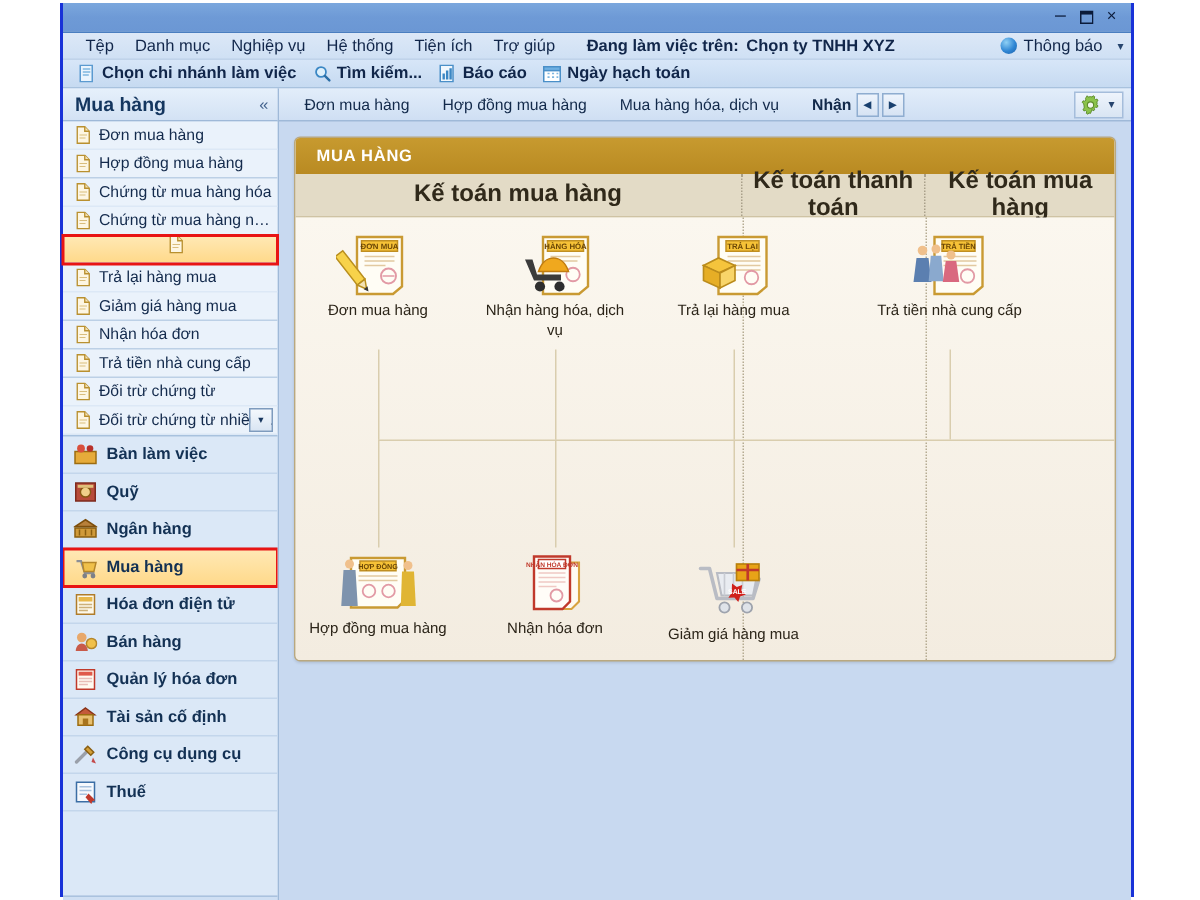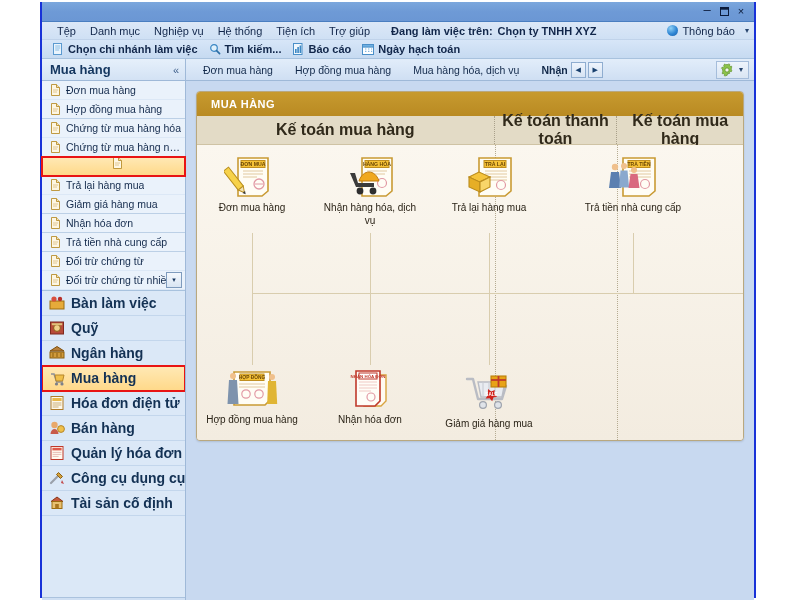--- a/index.html
+++ b/index.html
@@ -74,21 +74,21 @@
   }
   .sb-li .lbl{overflow:hidden;text-overflow:ellipsis;}
   .docicon{width:11px;height:12px;flex:none;display:block;}
   .ddbtn{position:absolute;right:3px;bottom:2px;width:14px;height:14px;
     background:linear-gradient(180deg,#f4f8fd,#d9e5f3);border:1px solid #7e9bbd;
     display:flex;align-items:center;justify-content:center;font-size:7px;color:#16355d;z-index:4;}
 
   .sb-mods{flex:1;background:#dbe8f7;overflow:hidden;}
   .mod{
     height:25px;display:flex;align-items:center;gap:6px;padding-left:7px;
-    font-size:14px;font-weight:bold;color:#133154;box-sizing:border-box;
+    font-size:11px;font-weight:bold;color:#133154;box-sizing:border-box;
     border-bottom:1px solid #c3d6ec;white-space:nowrap;position:relative;
   }
   .mod.sel{
     background:linear-gradient(180deg,#ffe9b6 0%,#ffd98a 100%);
     outline:2px solid #e81414;outline-offset:-1px;z-index:3;
   }
   .modicon{width:16px;height:16px;flex:none;display:block;}
 
   .sb-tray{height:18px;background:#cfdff3;border-top:1px solid #aac2de;
     display:flex;align-items:center;gap:3px;padding-left:10px;box-sizing:border-box;}
@@ -365,33 +365,41 @@
           <div class="mod">
             <svg class="modicon" viewBox="0 0 16 16">
               <rect x="2" y="1.5" width="12" height="13" fill="#fffaf0" stroke="#c0392b"></rect>
               <rect x="3.4" y="2.8" width="9.2" height="2.6" fill="#e05a4a"></rect>
               <path d="M3.6 7.4h8.8M3.6 9.4h8.8M3.6 11.4h6" stroke="#e8bdb6"></path>
             </svg>
             <span>Quản lý hóa đơn</span>
           </div>
           <div class="mod">
             <svg class="modicon" viewBox="0 0 16 16">
+              <path d="M8 2l6 4.5H2z" fill="#c45a3a" stroke="#8a3418"></path>
+              <rect x="3" y="6.5" width="10" height="7" fill="#e8c070" stroke="#9c6c10"></rect>
+              <rect x="6.2" y="9" width="3.6" height="4.5" fill="#a8741e"></rect>
+            </svg>
+            <span>Tài sản cố định</span>
+          </div>
+          <div class="mod">
+            <svg class="modicon" viewBox="0 0 16 16">
               <path d="M2 13l7-7" stroke="#9aa0aa" stroke-width="2.2" stroke-linecap="round"></path>
               <path d="M9.5 2.5l4 4-2 2-4-4z" fill="#d4a03a" stroke="#8a5f12"></path>
               <path d="M13 10l2 4-3-1z" fill="#c4494a"></path>
             </svg>
             <span>Công cụ dụng cụ</span>
           </div>
           <div class="mod">
             <svg class="modicon" viewBox="0 0 16 16">
-              <path d="M8 2l6 4.5H2z" fill="#c45a3a" stroke="#8a3418"></path>
-              <rect x="3" y="6.5" width="10" height="7" fill="#e8c070" stroke="#9c6c10"></rect>
-              <rect x="6.2" y="9" width="3.6" height="4.5" fill="#a8741e"></rect>
-            </svg>
-            <span>Tài sản cố định</span>
+              <rect x="2" y="1.5" width="12" height="13" fill="#f6f9fd" stroke="#3b6ea5"></rect>
+              <path d="M4 4.5h8M4 7h8M4 9.5h5" stroke="#a8c2de"></path>
+              <path d="M10 9l4.5 4.5-2 .6-.6 2L8 11.5z" fill="#c0392b"></path>
+            </svg>
+            <span>Thuế</span>
           </div>
         </div>
 
       <div class="sb-tray" id="sb-tray"></div>
     </div>
 
     <div class="main">
       <div class="tabbar">
         <div class="tab">Đơn mua hàng</div>
         <div class="tab">Hợp đồng mua hàng</div>

